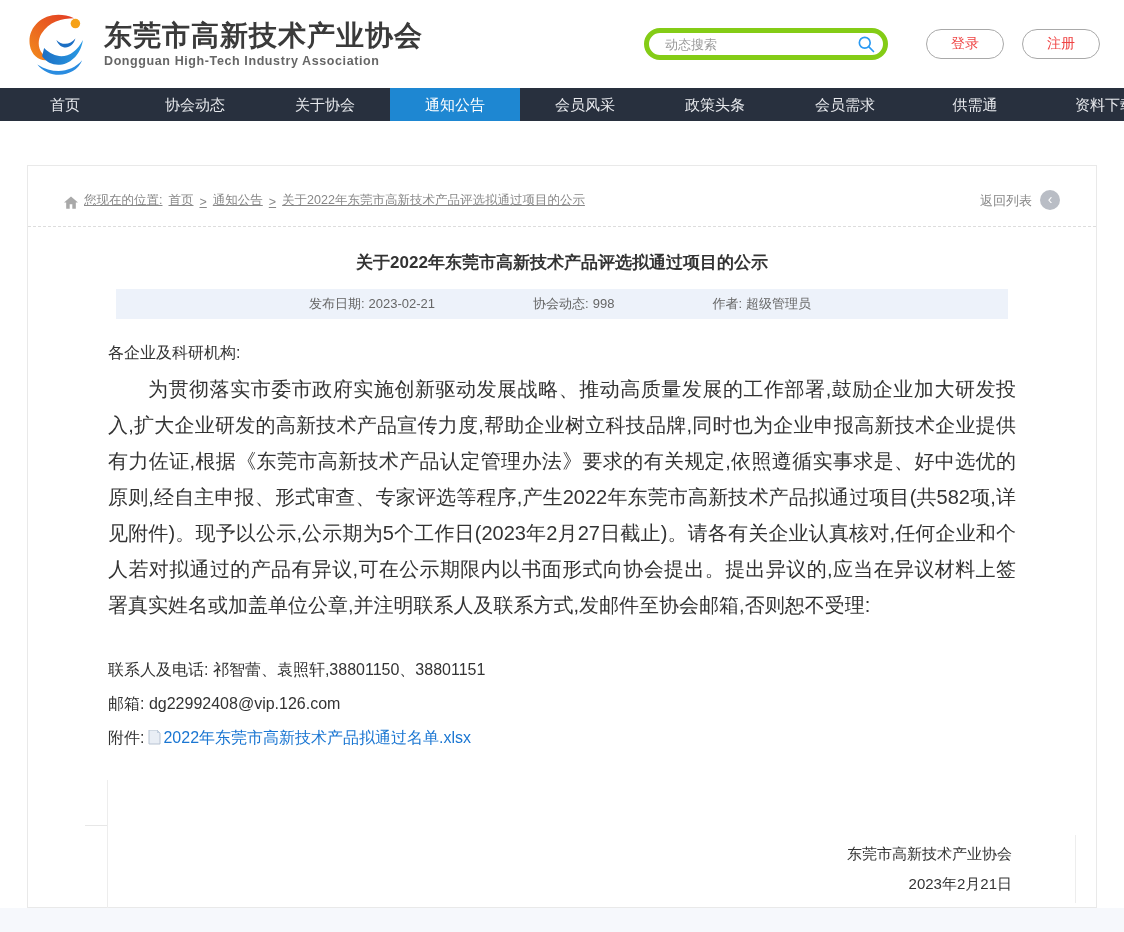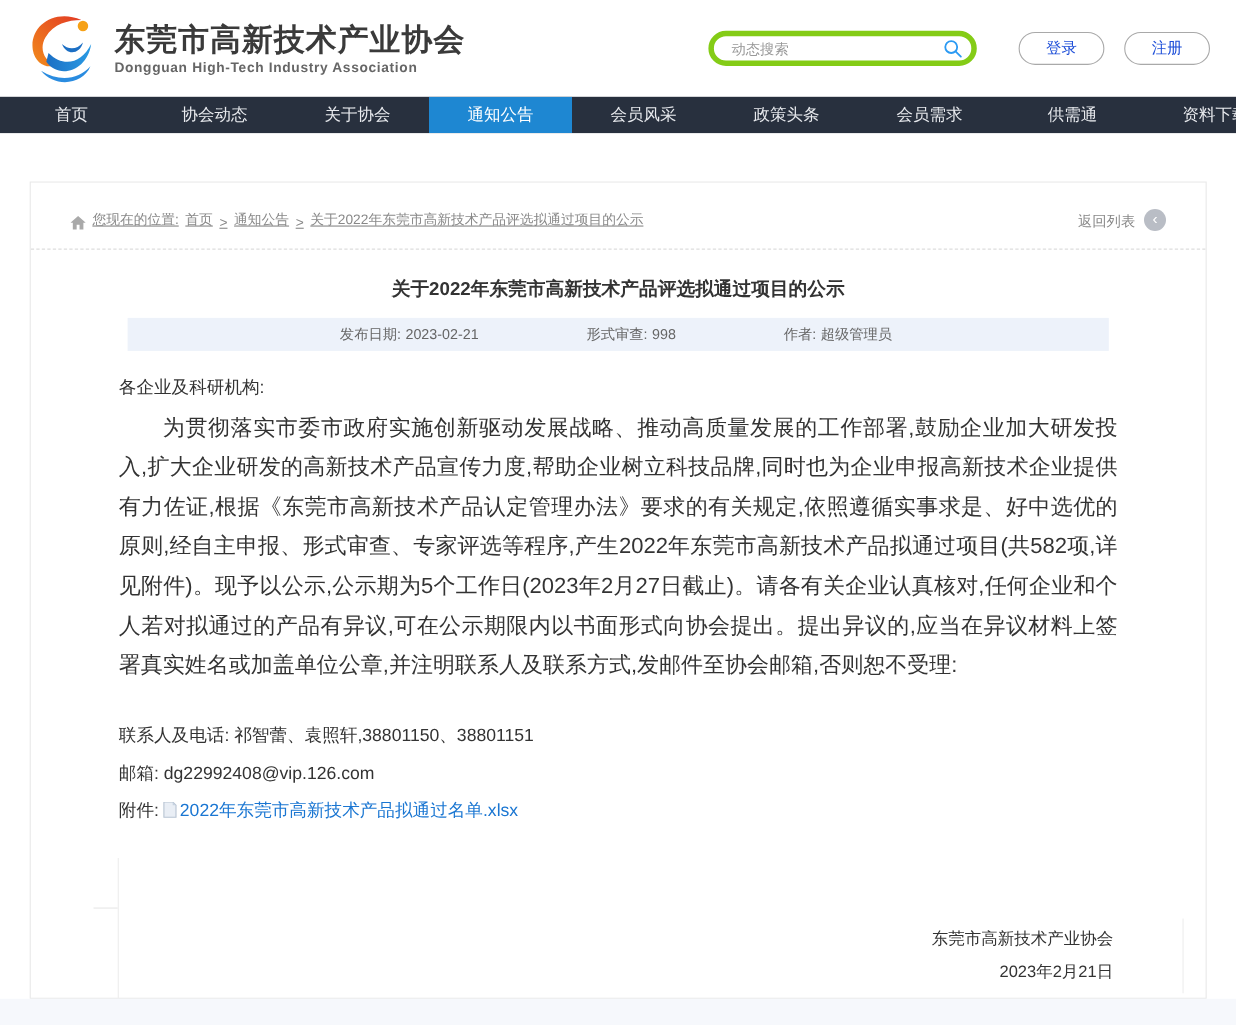--- a/index.html
+++ b/index.html
@@ -23,21 +23,21 @@
     width:244px; height:32px; border:5px solid #84cc16; border-radius:16px;
     padding:0 40px 0 16px; font-size:13px; color:#333; outline:none;
     font-family:inherit;
   }
   .search-input::placeholder { color:#999; }
   .search-icon { position:absolute; right:12px; top:6px; width:20px; height:20px; cursor:pointer; }
 
   .auth { display:flex; gap:18px; margin-left:38px; }
   .auth button {
     height:30px; padding:0 24px; border:1px solid #a9a9a9; border-radius:15px;
-    background:#fff; font-size:14px; color:#1d4ed8; cursor:pointer; font-family:Liberation Mono, monospace;
+    background:#fff; font-size:14px; color:#ef4444; cursor:pointer; font-family:Liberation Mono, monospace;
   }
 
   
   .main-nav { height:33px; background:#28303e; display:flex; overflow:hidden; }
   .nav-item {
     flex:0 0 130px; text-align:center; line-height:33px; font-size:15px;
     color:#e8eaee; text-decoration:none; cursor:pointer; white-space:nowrap;
   }
   .nav-item.active { background:#1e87d2; color:#fff; }
 
@@ -159,21 +159,21 @@
     </div>
 
     <article class="article">
       <h1 class="article-title">关于2022年东莞市高新技术产品评选拟通过项目的公示</h1>
 
       <div class="meta-bar">
         <div class="meta-item">
           <span>发布日期:</span><span>2023-02-21</span>
         </div>
         <div class="meta-item">
-          <span>形式审查:</span><span>998</span>
+          <span>协会动态:</span><span>998</span>
         </div>
         <div class="meta-item">
           <span>作者:</span><span>超级管理员</span>
         </div>
       </div>
 
       <p class="salutation">各企业及科研机构:</p>
       <p class="body-par">为贯彻落实市委市政府实施创新驱动发展战略、推动高质量发展的工作部署,鼓励企业加大研发投入,扩大企业研发的高新技术产品宣传力度,帮助企业树立科技品牌,同时也为企业申报高新技术企业提供有力佐证,根据《东莞市高新技术产品认定管理办法》要求的有关规定,依照遵循实事求是、好中选优的原则,经自主申报、形式审查、专家评选等程序,产生2022年东莞市高新技术产品拟通过项目(共582项,详见附件)。现予以公示,公示期为5个工作日(2023年2月27日截止)。请各有关企业认真核对,任何企业和个人若对拟通过的产品有异议,可在公示期限内以书面形式向协会提出。提出异议的,应当在异议材料上签署真实姓名或加盖单位公章,并注明联系人及联系方式,发邮件至协会邮箱,否则恕不受理:</p>
 
       <div class="contact-block">

